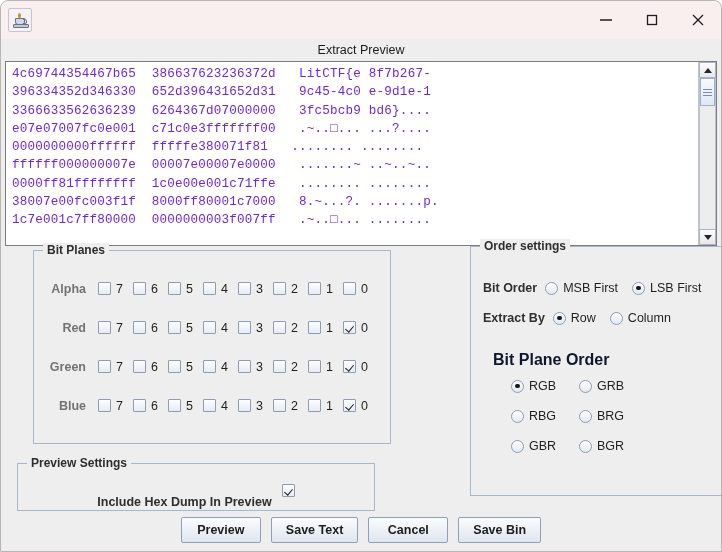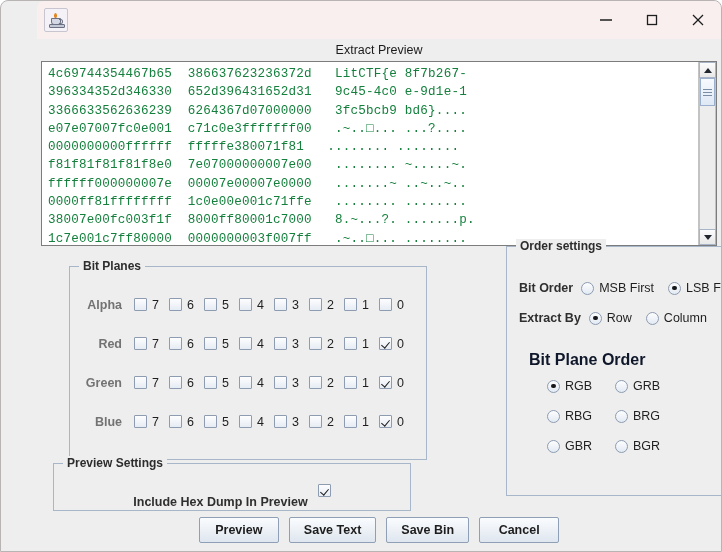--- a/index.html
+++ b/index.html
@@ -17,21 +17,20 @@
     position: relative;
     width: 722px;
     height: 552px;
     box-sizing: border-box;
     background: #eeeeee;
     border: 1px solid #b9b4b4;
     border-radius: 8px 8px 0 0;
     overflow: hidden;
     display: flex;
     flex-direction: column;
-    padding-left: 36px;
   }
   
   .titlebar {
     height: 38px;
     background: #f9efef;
     border-radius: 7px 7px 0 0;
     display: flex;
     align-items: center;
     flex: 0 0 auto;
     position: relative;
@@ -134,21 +133,21 @@
   .hex-area {
     flex: 1 1 auto;
     overflow: hidden;
     padding: 3px 0 0 6px;
     box-sizing: border-box;
   }
   .hex-line {
     font-family: "Liberation Mono", "DejaVu Sans Mono", monospace;
     font-size: 12.6px;
     line-height: 18.3px;
-    color: #15803d;
+    color: #6d28d9;
     white-space: pre;
     letter-spacing: 0.2px;
   }
   
   .vscroll {
     width: 17px;
     flex: 0 0 17px;
     background: #ededed;
     border-left: 1px solid #c3c3c3;
     position: relative;
@@ -214,21 +213,21 @@
   .panel > .legend {
     position: absolute;
     top: -8px;
     left: 9px;
     background: #eeeeee;
     padding: 0 4px;
     font-size: 12px;
     font-weight: bold;
     color: #2d2d2d;
   }
-  #panel-bitplanes { left: 32px; top: 20px; width: 358px; height: 194px; }
+  #panel-bitplanes { left: 32px; top: 4px; width: 358px; height: 194px; }
   #panel-order     { left: 422px; top: 0; width: 278px; height: 250px; margin-left: 47px; }
   #panel-preview   { left: 16px; top: 217px; width: 358px; height: 48px; }
 
   .bp-row {
     display: flex;
     align-items: center;
     height: 39px;
   }
   .bp-label {
     width: 64px;
@@ -409,21 +408,20 @@
 
   <div class="dialog-title">Extract Preview</div>
 
   <div class="preview-wrap">
     <div class="hex-area" id="hex-area">
         <div class="hex-line">4c69744354467b65  386637623236372d   LitCTF{e 8f7b267-</div>
         <div class="hex-line">396334352d346330  652d396431652d31   9c45-4c0 e-9d1e-1</div>
         <div class="hex-line">3366633562636239  6264367d07000000   3fc5bcb9 bd6}....</div>
         <div class="hex-line">e07e07007fc0e001  c71c0e3fffffff00   .~..□... ...?....</div>
         <div class="hex-line">0000000000ffffff  fffffe380071f81   ........ ........</div>
-        <div class="hex-line">f81f81f81f81f8e0  7e07000000007e00   ........ ~.....~.</div>
         <div class="hex-line">ffffff000000007e  00007e00007e0000   .......~ ..~..~..</div>
         <div class="hex-line">0000ff81ffffffff  1c0e00e001c71ffe   ........ ........</div>
         <div class="hex-line">38007e00fc003f1f  8000ff80001c7000   8.~...?. .......p.</div>
         <div class="hex-line">1c7e001c7ff80000  0000000003f007ff   .~..□... ........</div>
       </div>
     <div class="vscroll">
       <div class="sb-btn">
           <div class="arrow-up"></div>
         </div>
       <div class="sb-track">
@@ -656,17 +654,17 @@
       <div class="legend">Preview Settings</div>
       <div class="pv-row">
         <span class="pv-label">Include Hex Dump In Preview</span>
         <span class="cb checked" id="include-hex-cb"></span>
       </div>
     </div>
 
     <div class="button-bar" id="button-bar">
         <div class="btn">Preview</div>
         <div class="btn">Save Text</div>
+        <div class="btn">Cancel</div>
         <div class="btn">Save Bin</div>
-        <div class="btn">Cancel</div>
       </div>
   </div>
 </div>
 
 </body></html>

